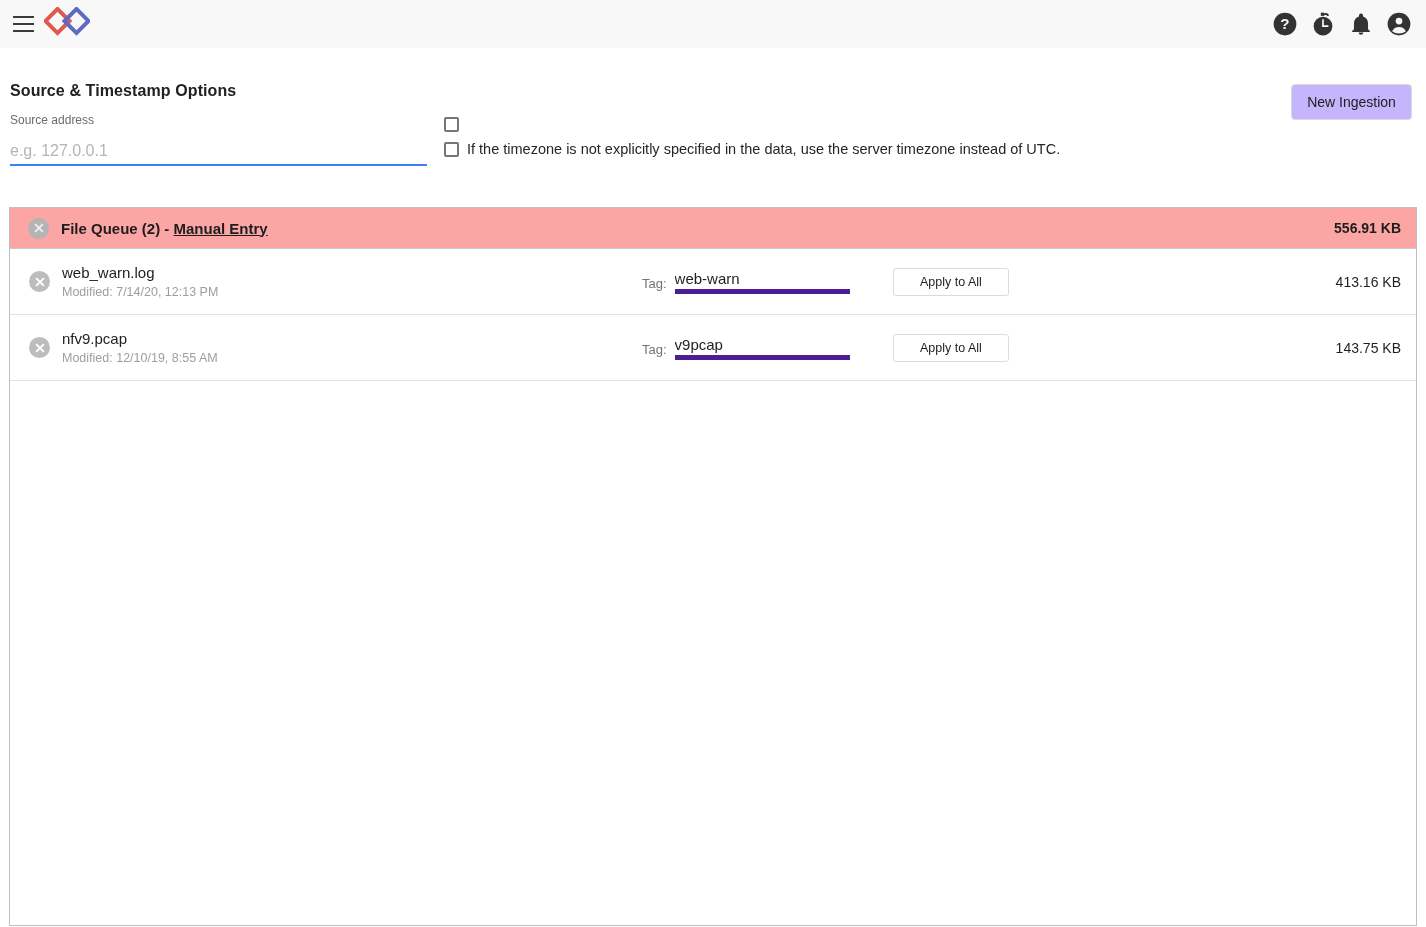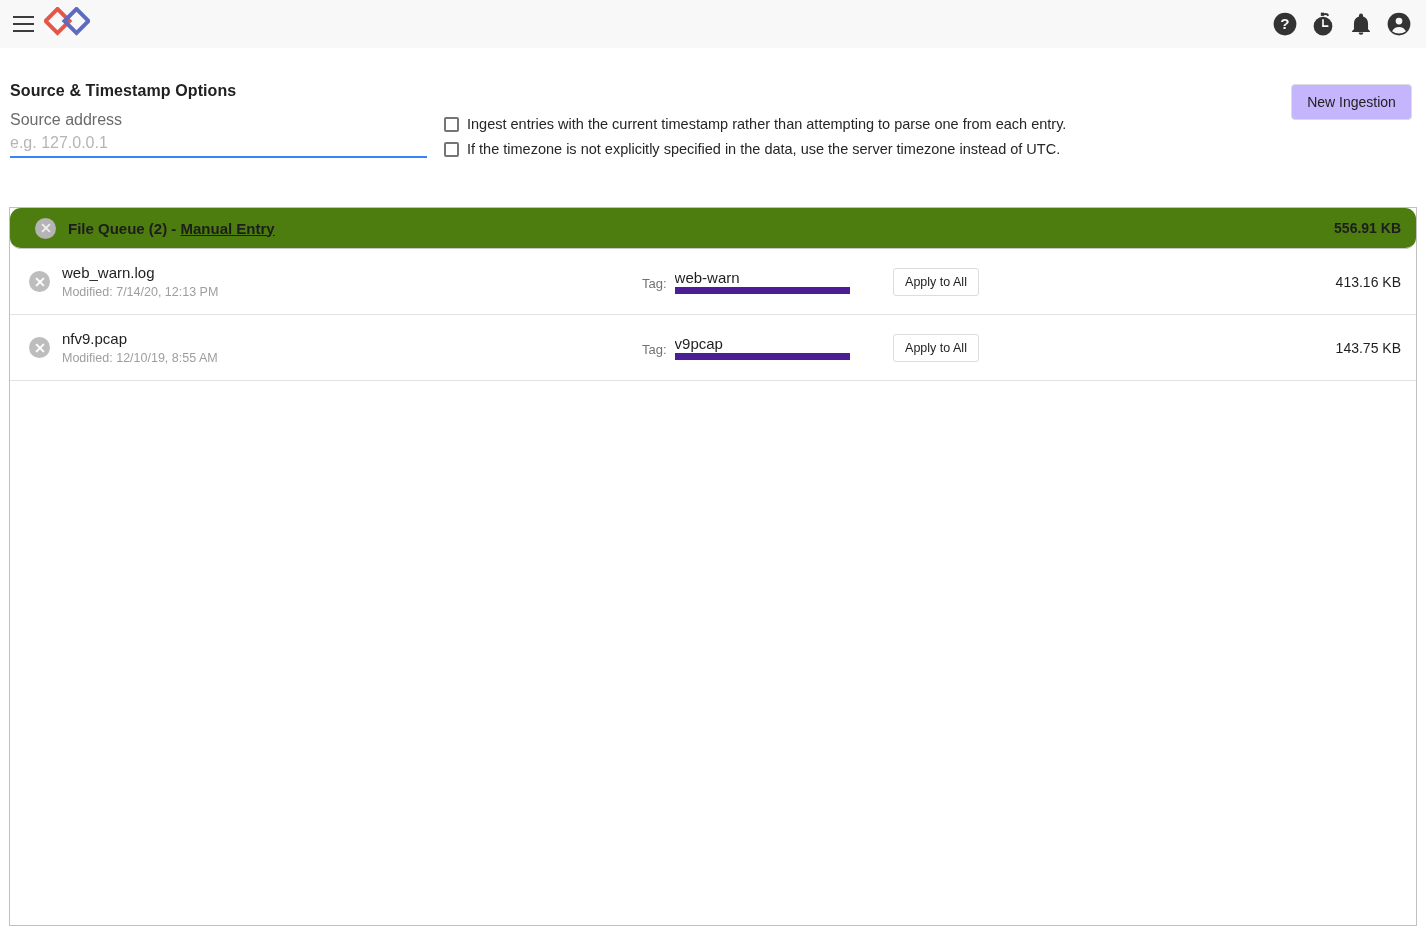--- a/index.html
+++ b/index.html
@@ -54,21 +54,21 @@
   }
 
   .opts-row {
     position: relative;
     display: flex; align-items: flex-start;
     padding: 12px 0 0 0;
   }
 
   
   .source-field { width: 417px; margin-left: 10px; }
-  .field-label { font-size: 16px; color: #6b6b6b; line-height: 16px; margin-bottom: 4px; }
+  .field-label { font-size: 12px; color: #6b6b6b; line-height: 16px; margin-bottom: 12px; }
   .field-input {
     width: 417px; height: 26px;
     border: none; outline: none;
     border-bottom: 2px solid #3b82f6;
     background: transparent;
     font-family: "Liberation Sans", sans-serif;
     font-size: 16px; color: #212121;
     padding: 0 0 3px 0;
   }
   .field-input::placeholder { color: #b5b5b5; }
@@ -84,25 +84,24 @@
 
   
   .queue-panel {
     position: absolute; left: 9px; top: 143px;
     width: 1408px; height: 719px;
     border: 1px solid #c0c0c0;
     background: #ffffff;
     overflow: hidden;
   }
   .queue-header {
-    height: 41px; background: #4d7c0f;
+    height: 41px; background: #fca5a5;
     display: flex; align-items: center;
-    padding: 0 15px 0 25px;
+    padding: 0 15px 0 18px;
     border-bottom: 1px solid #c9c9c9;
-    border-radius: 11px;
   }
   .queue-header .qtitle {
     font-size: 15px; font-weight: bold; color: #1d1d1d; margin-left: 12px;
   }
   .qtitle a {
     color: #1d1d1d; text-decoration: underline; cursor: pointer;
   }
   .queue-header .qsize {
     margin-left: auto; font-size: 14px; font-weight: bold; color: #1d1d1d;
   }
@@ -128,28 +127,28 @@
     background: #fff;
   }
   .row-name { margin-left: 12px; width: 580px; }
   .fname { font-size: 15px; color: #1f1f1f; line-height: 20px; }
   .fmod { font-size: 12.5px; color: #9e9e9e; line-height: 17px; margin-top: 1px; }
 
   .tag-wrap { display: flex; align-items: flex-end; width: 218px; }
   .tag-label { font-size: 13px; color: #737373; margin-right: 8px; padding-bottom: 3px; }
   .tag-input {
     width: 175px; height: 24px;
-    border: none; outline: none; border-bottom: 7px solid #4c1d95;
+    border: none; outline: none; border-bottom: 5px solid #4c1d95;
     background: transparent;
     font-family: "Liberation Sans", sans-serif;
     font-size: 15px; color: #1f1f1f; padding: 0 0 2px 0;
   }
   .apply-btn {
     margin-left: 33px;
-    height: 28px; min-width: 86px; padding: 0 11px;
+    height: 28px; min-width: 86px; padding: 0 26px;
     background: #fff; border: 1px solid #dcdcdc; border-radius: 3px;
     font-family: "Liberation Sans", sans-serif;
     font-size: 12.5px; color: #1f1f1f; cursor: pointer; line-height: 26px;
   }
   .row-size { margin-left: auto; font-size: 14px; color: #1f1f1f; }
 </style>
 </head>
 <body>
 
 <div class="appbar">
@@ -202,21 +201,20 @@
   <div class="opts-row">
 
     <div class="source-field">
       <div class="field-label">Source address</div>
       <input class="field-input" type="text" placeholder="e.g. 127.0.0.1" style="">
     </div>
 
     <div class="checks">
       <div class="check-line">
         <div class="cbox"></div>
-        <div class="check-text">Ingest entries with the current timestamp rather than attempting to parse one from each entry.</div>
       </div>
       <div class="check-line">
         <div class="cbox"></div>
         <div class="check-text">If the timezone is not explicitly specified in the data, use the server timezone instead of UTC.</div>
       </div>
     </div>
 
   </div>
 
   <div class="queue-panel">

